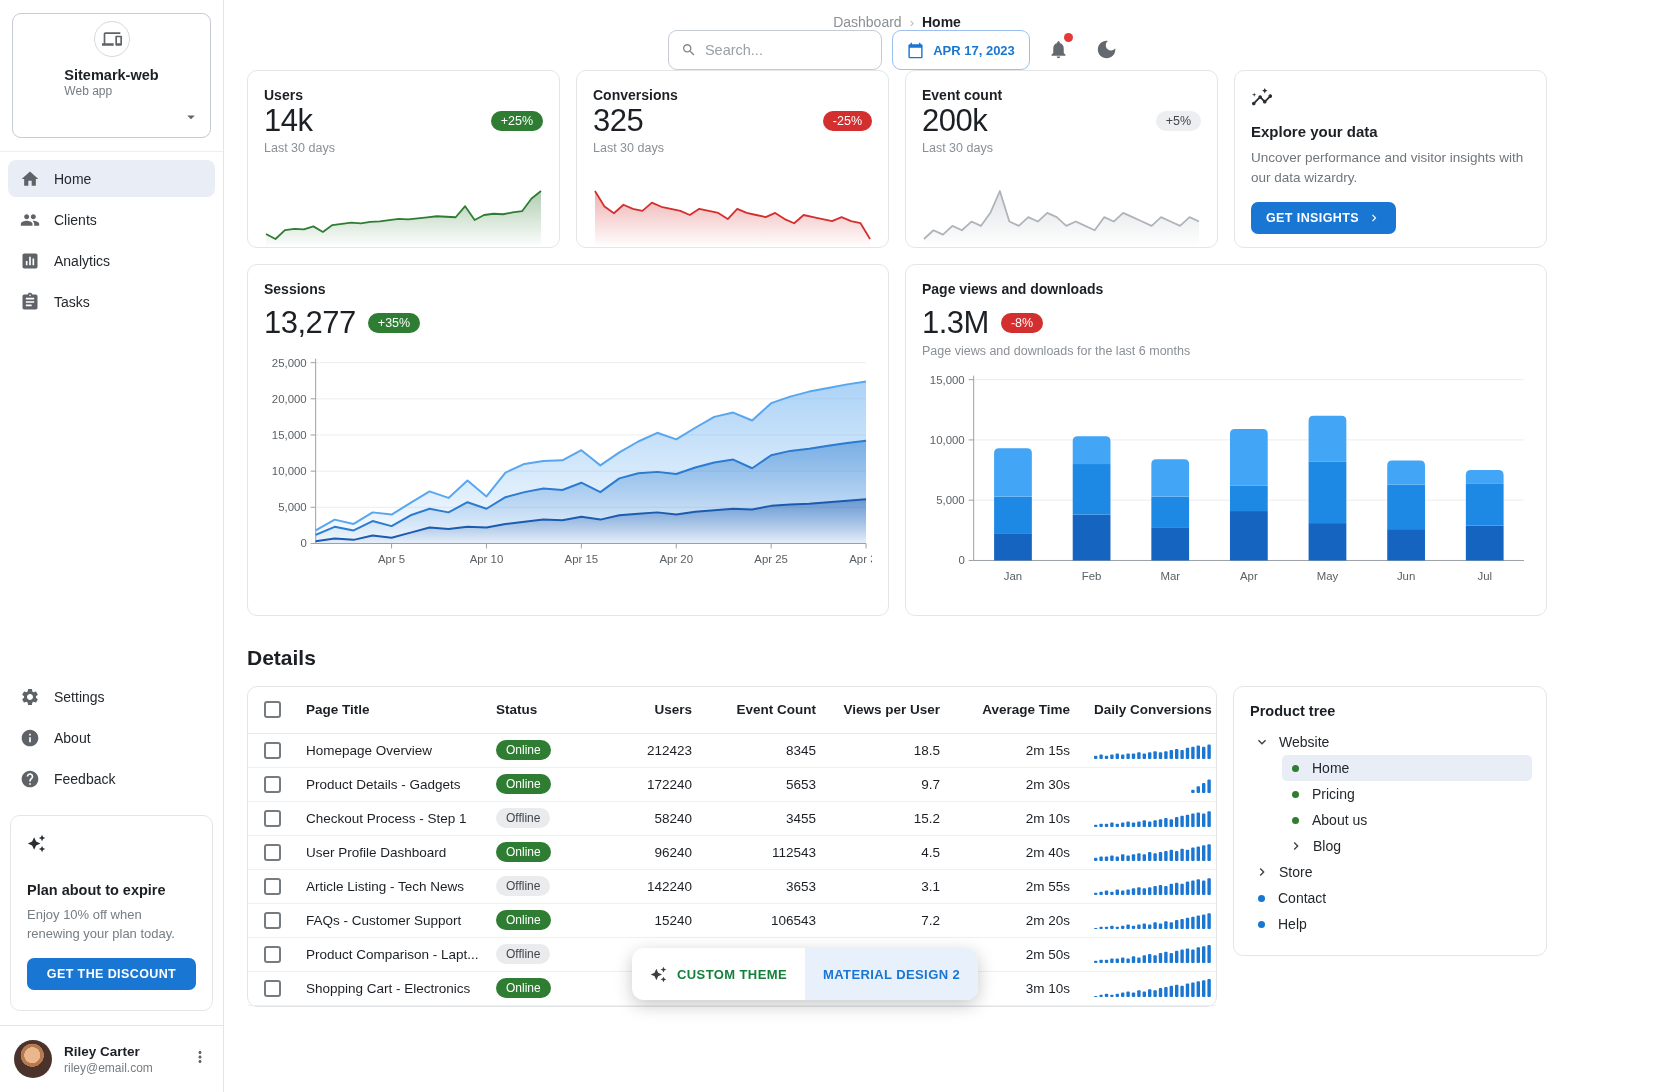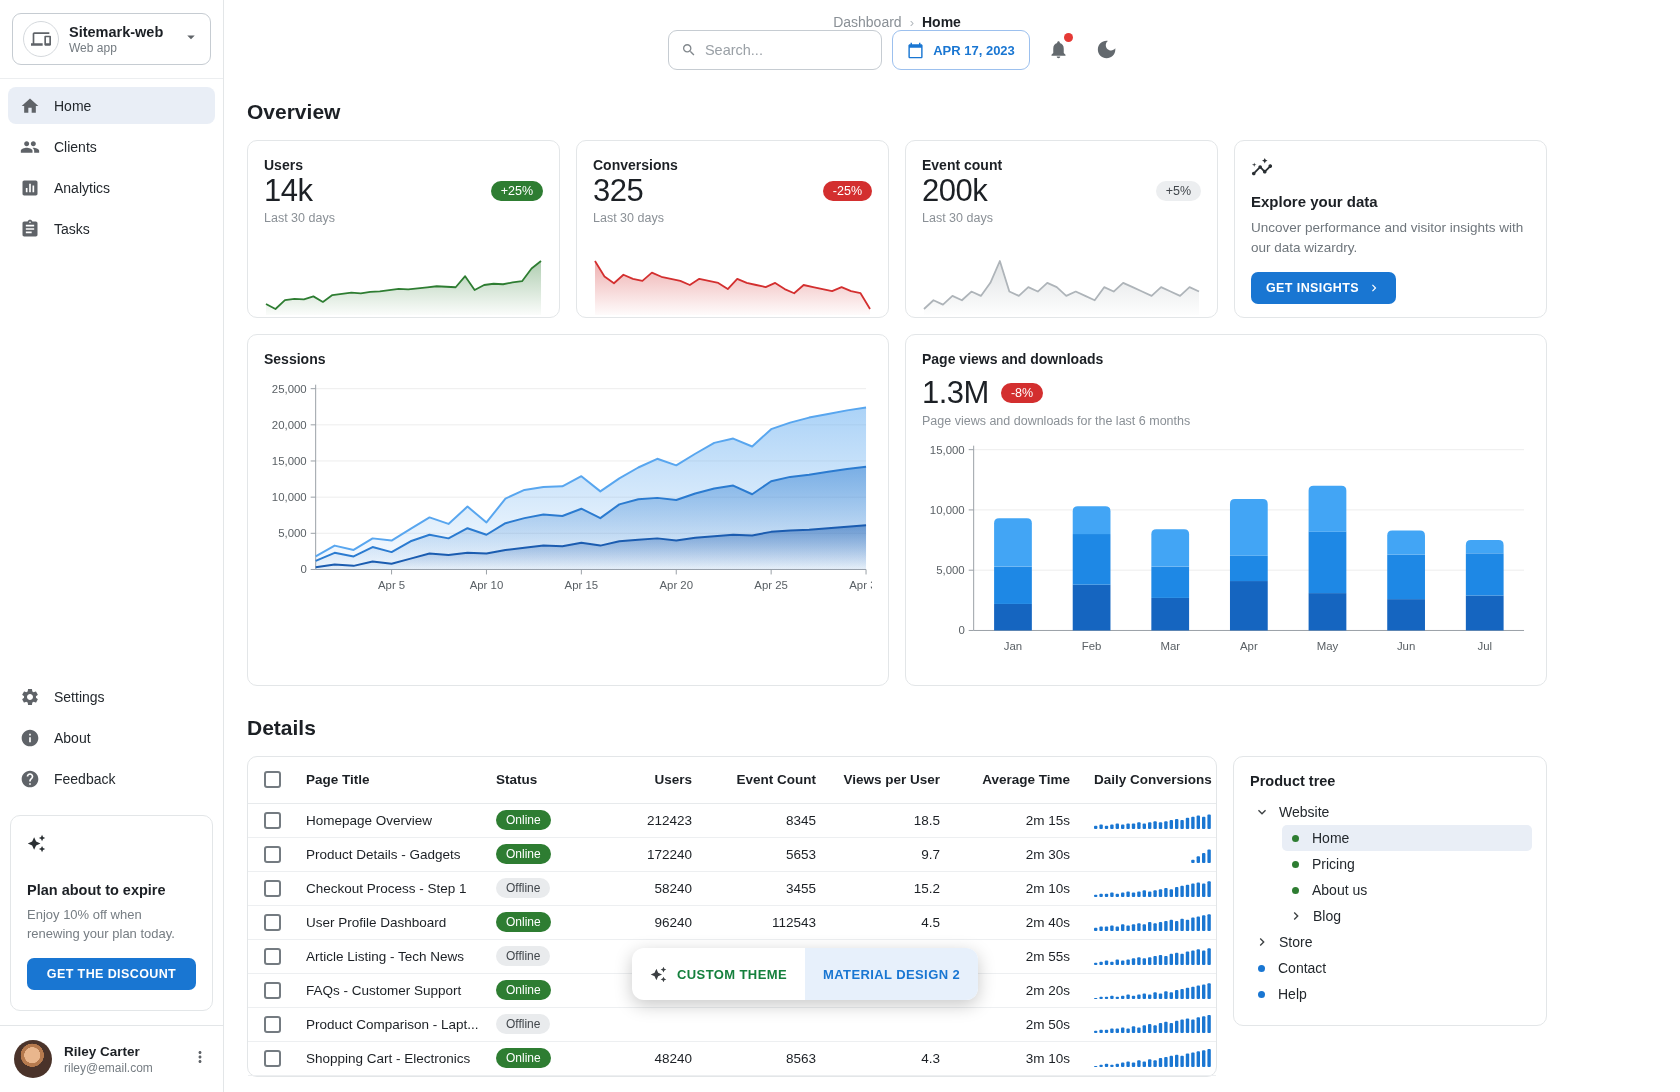--- a/index.html
+++ b/index.html
@@ -4,21 +4,21 @@
 <style>
   * { margin:0; padding:0; box-sizing:border-box; }
   html,body { width:1680px; height:1092px; overflow:hidden; background:#fff;
     font-family:"Liberation Sans", sans-serif; color:#1c2025; }
   body { display:flex; position:relative; }
 
   
   aside { width:224px; flex:0 0 224px; border-right:1px solid #e3e6e8; height:100%;
     display:flex; flex-direction:column; }
   .app-select { margin:13px 12px; border:1px solid #c6ccd2; border-radius:9px;
-    display:flex; align-items:center; gap:10px; padding:7px 10px; cursor:pointer; }
+    display:flex; align-items:center; gap:10px; padding:7px 10px; cursor:pointer;flex-direction:column; }
   .app-select .icon-circle { width:36px; height:36px; border:1px solid #d5d9dd; border-radius:50%;
     display:flex; align-items:center; justify-content:center; color:#5f6368; }
   .app-select .t1 { font-size:14.5px; font-weight:700; }
   .app-select .t2 { font-size:12px; color:#747b81; margin-top:1px; }
   .app-select .caret { margin-left:auto; color:#5f6368; }
   .side-divider { height:1px; background:#eceef0; }
   nav.menu { padding:8px; display:flex; flex-direction:column; gap:4px; }
   .menu-item { display:flex; align-items:center; gap:14px; height:37px; border-radius:8px;
     padding:0 12px; font-size:14px; color:#23282d; cursor:pointer; }
   .menu-item svg { color:#5f6368; flex:0 0 auto; }
@@ -251,21 +251,20 @@
           <span class="badge-dot"></span>
         </span>
         <span class="icon-btn">
           <svg width="21" height="21" viewBox="0 0 24 24" fill="currentColor">
               <path d="M12.1 22c5.5 0 10-4.5 10-10 0-.5 0-1-.1-1.4-1.1 1.5-2.9 2.4-4.8 2.4-3.3 0-6-2.7-6-6 0-1.9.9-3.7 2.4-4.8-.5-.1-1-.2-1.5-.2-5.5 0-10 4.5-10 10s4.5 10 10 10z"></path>
             </svg>
         </span>
       </div>
     </div>
 
-    <h2 class="section">Overview</h2>
 
     <div class="grid4">
       <div class="card stat-card">
         <h3>Users</h3>
         <div class="stat-row">
           <span class="stat-val">14k</span>
           <span class="chip success">+25%</span>
         </div>
         <div class="stat-cap">Last 30 days</div>
         <svg class="stat-spark" id="spark0" viewBox="0 0 282 66" preserveAspectRatio="none">
@@ -328,20 +327,24 @@
           <svg width="14" height="14" viewBox="0 0 24 24" fill="currentColor">
               <path d="M10 6L8.59 7.41 13.17 12l-4.58 4.59L10 18l6-6z"></path>
             </svg>
         </button>
       </div>
     </div>
 
     <div class="grid2">
       <div class="card chart-card">
         <h3>Sessions</h3>
+        <div class="chart-val-row">
+          <span class="chart-val">13,277</span>
+          <span class="chip success">+35%</span>
+        </div>
         <svg class="big-chart" id="sessions-svg" viewBox="0 0 612 222">
             <defs>
               <linearGradient id="sg0" x1="0" y1="0" x2="0" y2="1">
                 <stop offset="0%" stop-color="#58a6ef" stop-opacity="0.5"></stop>
                 <stop offset="100%" stop-color="#58a6ef" stop-opacity="0.04"></stop>
               </linearGradient>
               <linearGradient id="sg1" x1="0" y1="0" x2="0" y2="1">
                 <stop offset="0%" stop-color="#2b7bd0" stop-opacity="0.5"></stop>
                 <stop offset="100%" stop-color="#2b7bd0" stop-opacity="0.04"></stop>
               </linearGradient>

